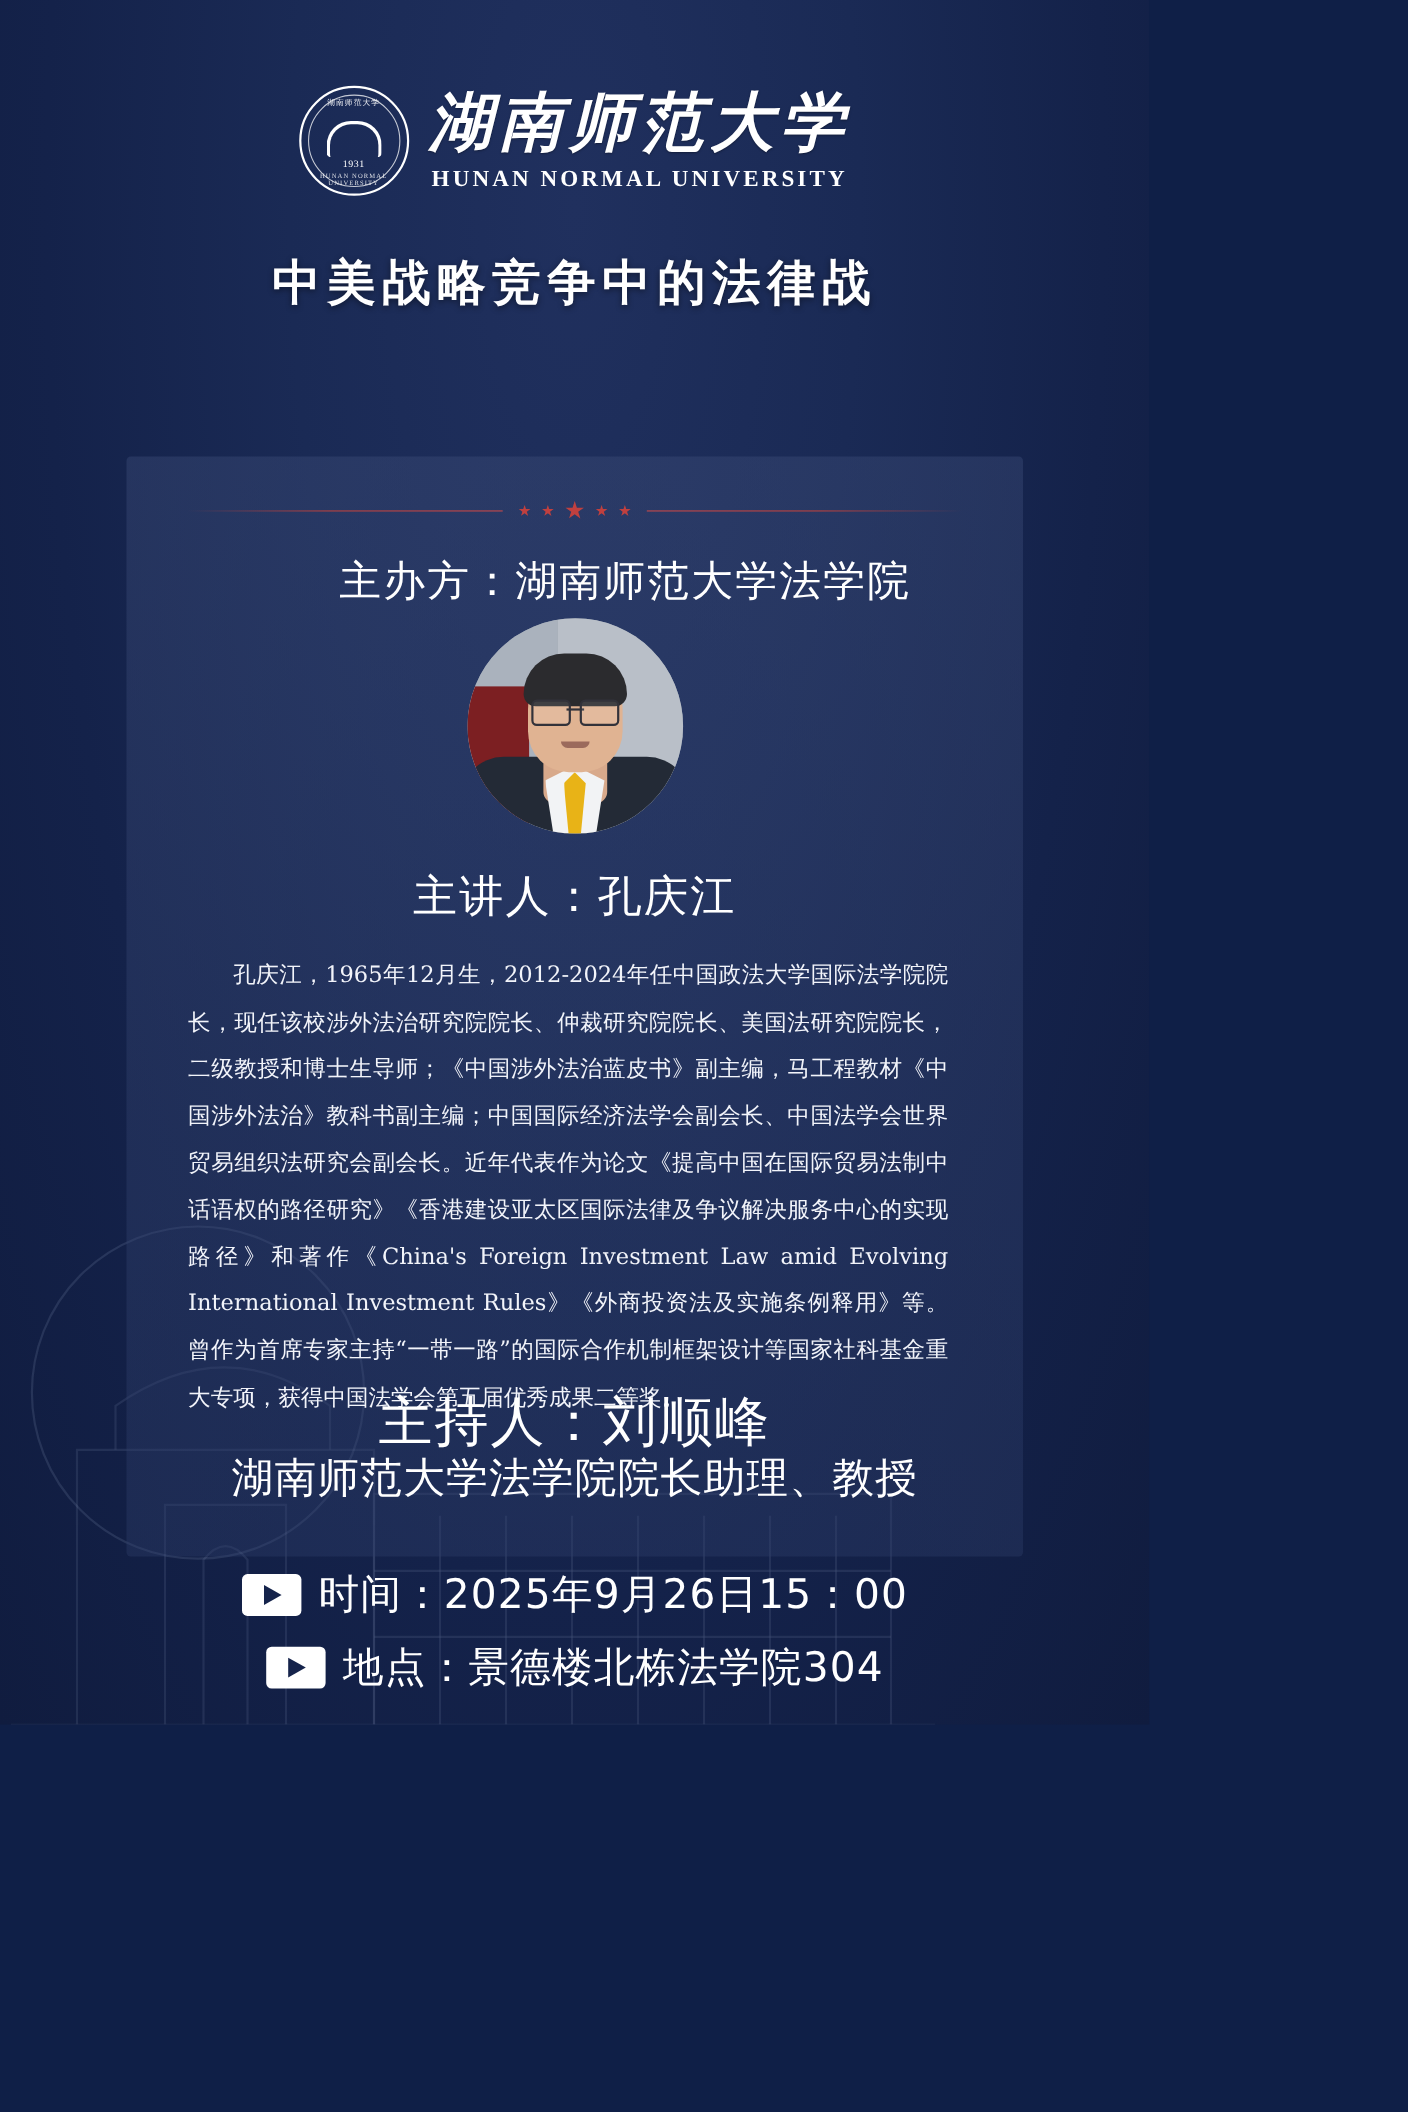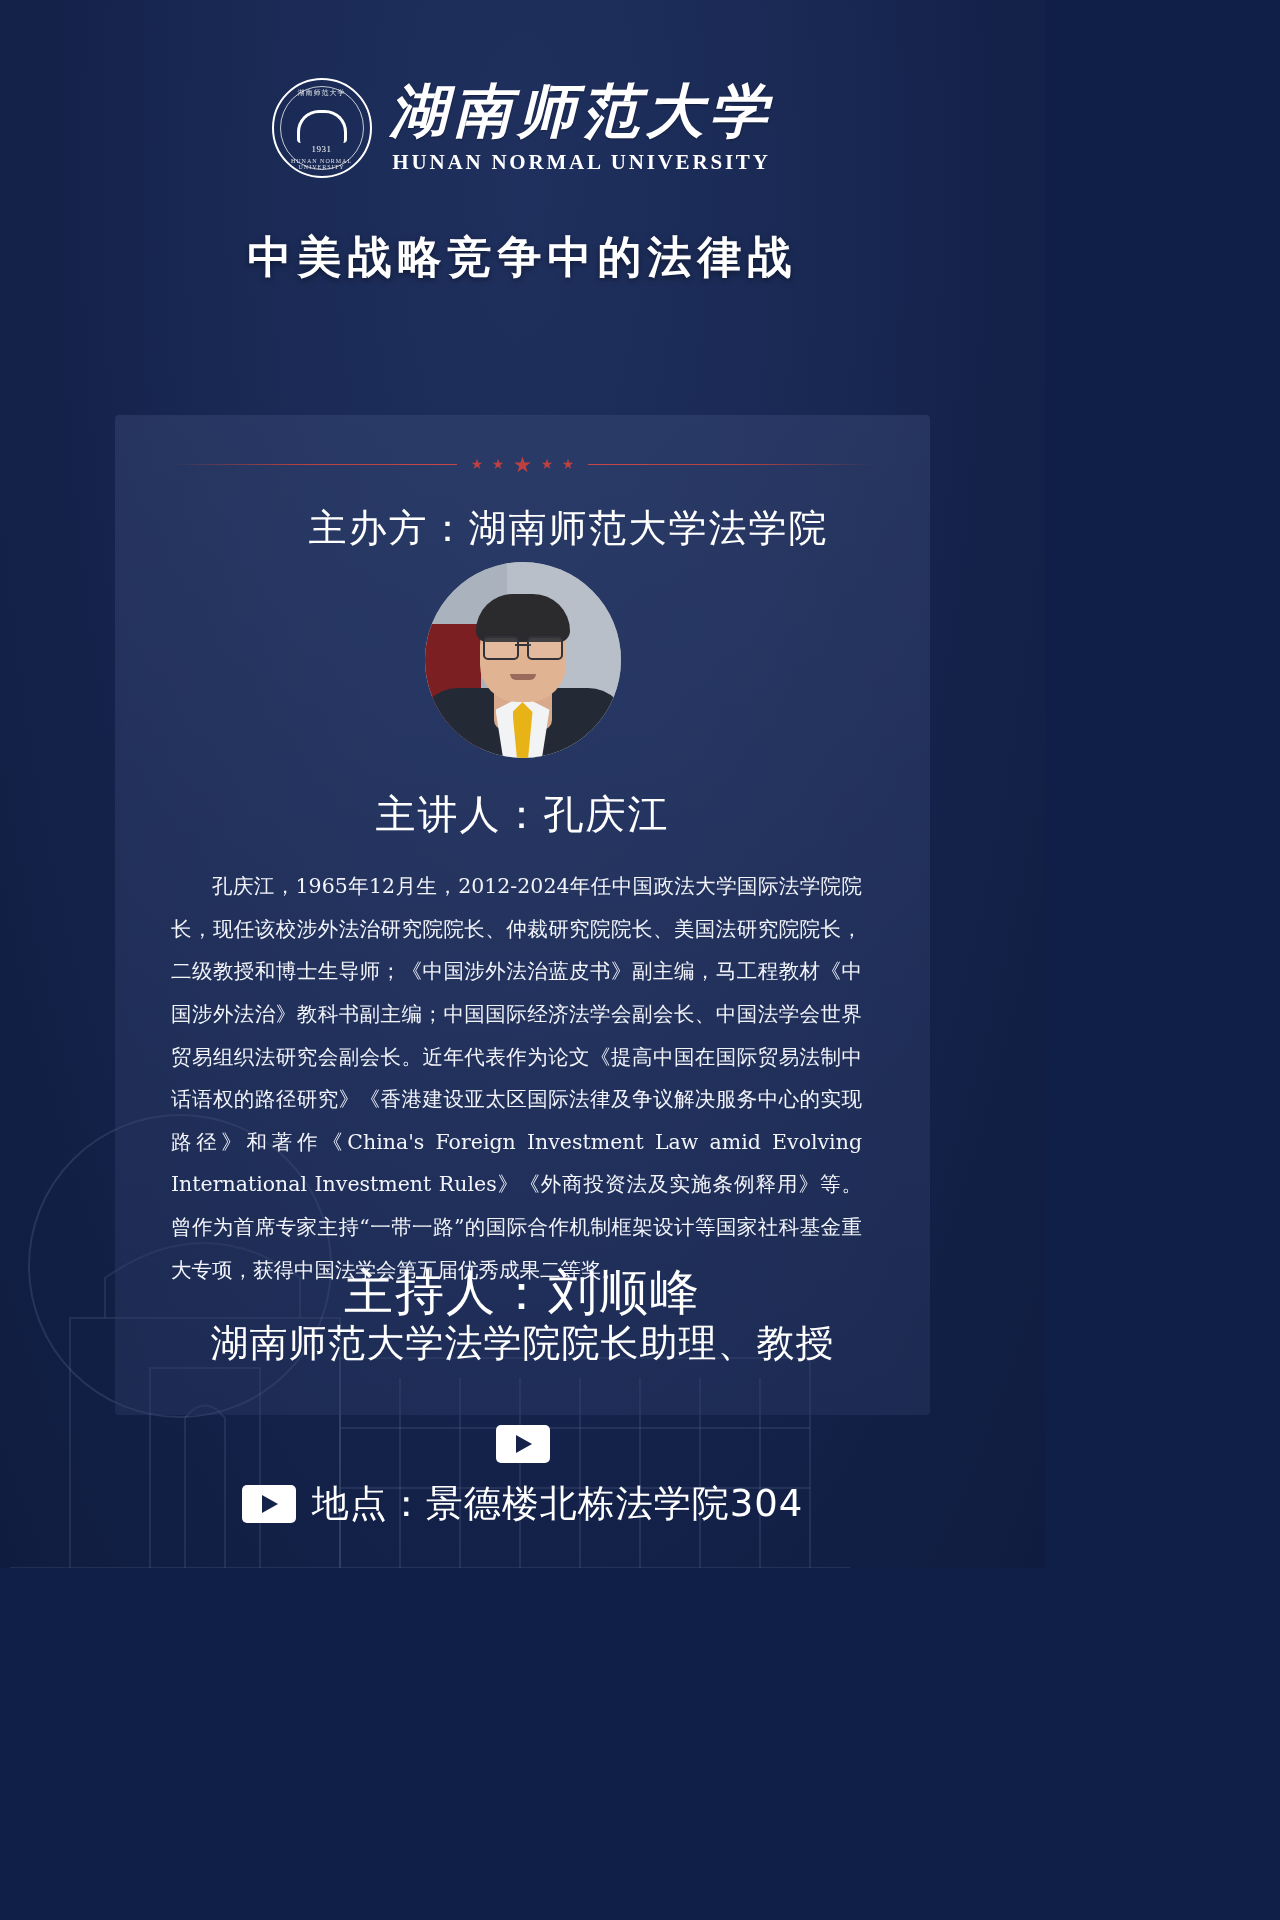--- a/index.html
+++ b/index.html
@@ -410,20 +410,21 @@
 
     <div class="bio">孔庆江，1965年12月生，2012-2024年任中国政法大学国际法学院院长，现任该校涉外法治研究院院长、仲裁研究院院长、美国法研究院院长，二级教授和博士生导师；《中国涉外法治蓝皮书》副主编，马工程教材《中国涉外法治》教科书副主编；中国国际经济法学会副会长、中国法学会世界贸易组织法研究会副会长。近年代表作为论文《提高中国在国际贸易法制中话语权的路径研究》《香港建设亚太区国际法律及争议解决服务中心的实现路径》和著作《China's Foreign Investment Law amid Evolving International Investment Rules》《外商投资法及实施条例释用》等。曾作为首席专家主持“一带一路”的国际合作机制框架设计等国家社科基金重大专项，获得中国法学会第五届优秀成果二等奖。</div>
 
     <div class="moderator-name">主持人：刘顺峰</div>
     <div class="moderator-title">湖南师范大学法学院院长助理、教授</div>
   </div>
 
   <div class="info">
     <div class="info-row">
       <div class="play-icon"></div>
+      <div>时间：2025年9月26日15：00</div>
     </div>
     <div class="info-row">
       <div class="play-icon"></div>
       <div>地点：景德楼北栋法学院304</div>
     </div>
   </div>
 
 </div>
 
 </body></html>

